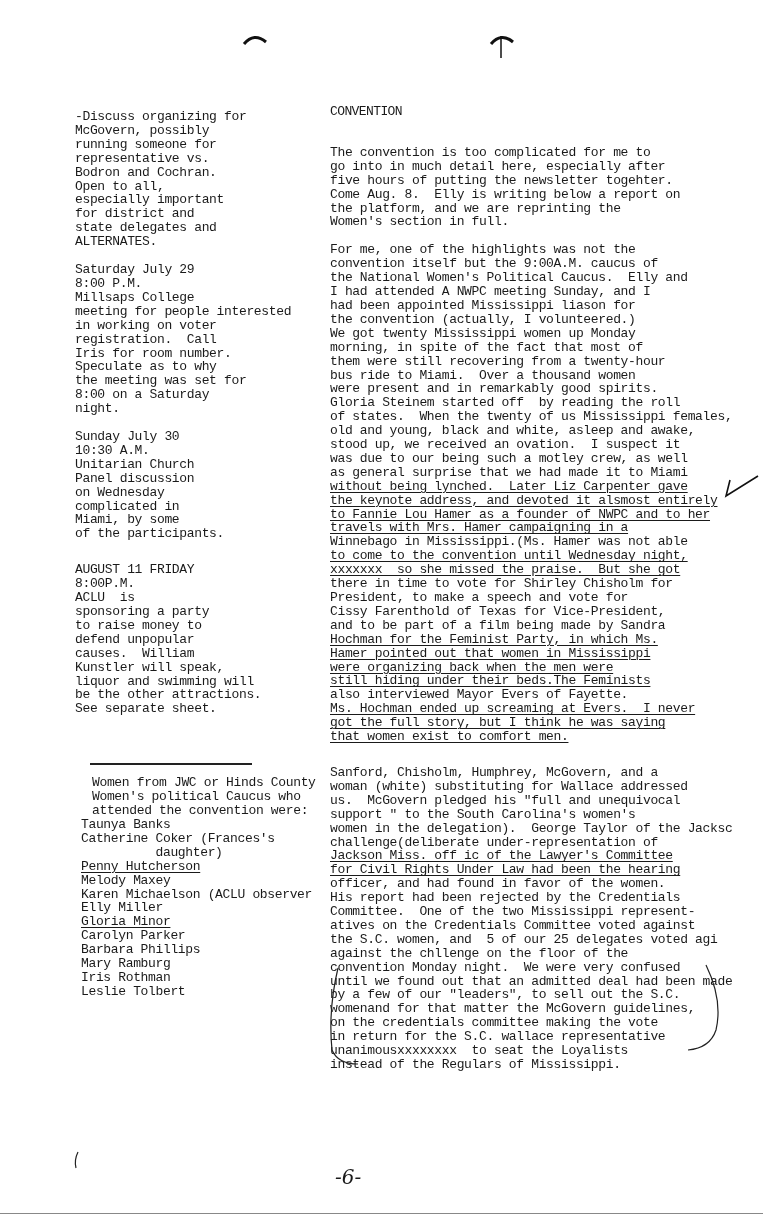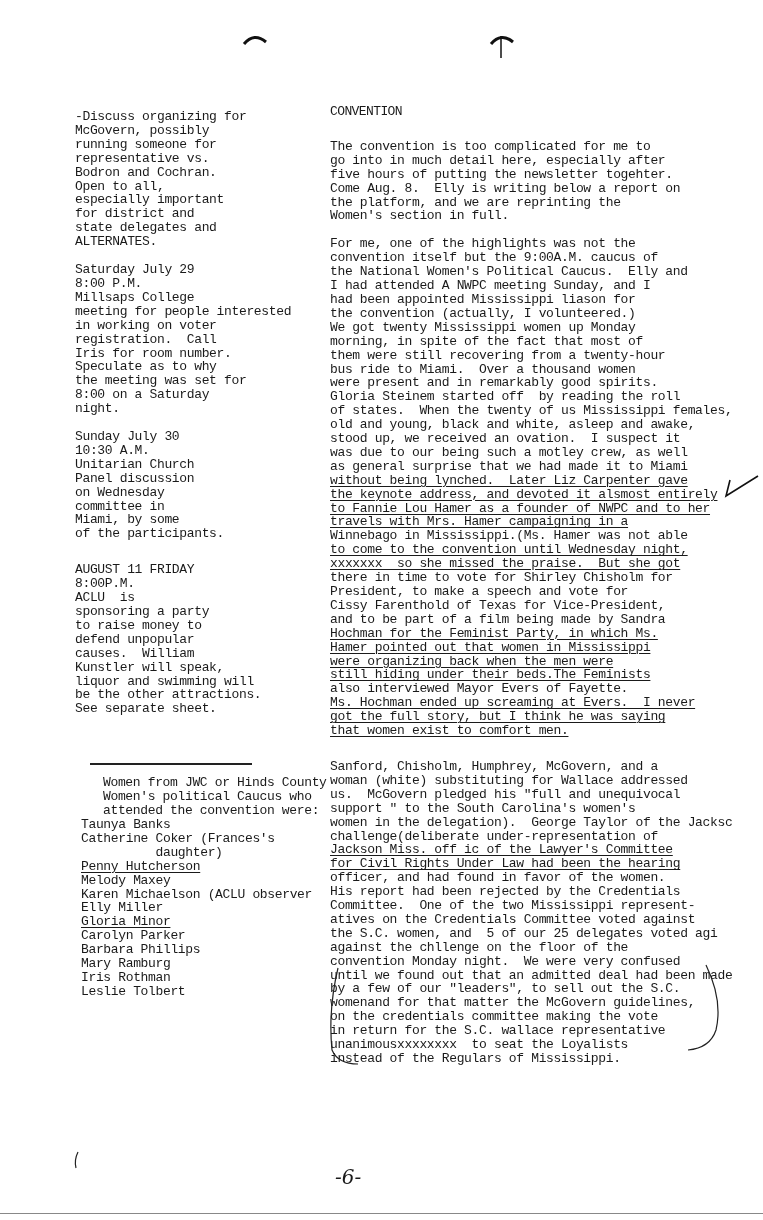--- a/index.html
+++ b/index.html
@@ -7,21 +7,21 @@
       width: 763px; height: 1220px; background: #ffffff; position: relative; overflow: hidden;
       font-family: "Liberation Mono", "DejaVu Sans Mono", monospace;
       color: #1a1a1a;
     }
     .col { position: absolute; font-size: 13px; line-height: 13.9px; letter-spacing: -0.35px; }
     .left { left: 75px; top: 110px; width: 250px; }
     .right { left: 330px; top: 105px; width: 420px; }
     .line { white-space: pre; display: block; }
     .gap { height: 14px; }
     .ul { text-decoration: underline; text-decoration-thickness: 1px; text-underline-offset: 2px; }
-    .heading { margin-bottom: 21px; letter-spacing: -0.6px; }
+    .heading { margin-bottom: 27px; letter-spacing: -0.6px; }
     .rule { position: absolute; left: 90px; top: 763px; width: 162px; height: 2px; background: #222; }
     .mark { position: absolute; }
     .footer-line { position: absolute; left: 0; top: 1213px; width: 763px; height: 1px; background: #888; }
     .pagenum { position: absolute; left: 335px; top: 1165px; font-family: "DejaVu Serif", serif; font-size: 20px; font-style: italic; }
   </style>
 </head>
 <body>
 
 <svg class="mark" style="left:240px;top:30px" width="30" height="20">
     <path d="M4 14 Q14 2 26 12" stroke="#111" stroke-width="3" fill="none"></path>
@@ -58,40 +58,40 @@
     <span class="line">8:00 on a Saturday</span>
     <span class="line">night.</span>
   </div>
   <div class="gap"></div>
   <div>
     <span class="line">Sunday July 30</span>
     <span class="line">10:30 A.M.</span>
     <span class="line">Unitarian Church</span>
     <span class="line">Panel discussion</span>
     <span class="line">on Wednesday</span>
-    <span class="line">committee in</span>
+    <span class="line">complicated in</span>
     <span class="line">Miami, by some</span>
     <span class="line">of the participants.</span>
   </div>
   <div class="gap" style="height:22px"></div>
   <div>
     <span class="line">AUGUST 11 FRIDAY</span>
     <span class="line">8:00P.M.</span>
     <span class="line">ACLU  is</span>
     <span class="line">sponsoring a party</span>
     <span class="line">to raise money to</span>
     <span class="line">defend unpopular</span>
     <span class="line">causes.  William</span>
     <span class="line">Kunstler will speak,</span>
     <span class="line">liquor and swimming will</span>
     <span class="line">be the other attractions.</span>
     <span class="line">See separate sheet.</span>
   </div>
   <div style="height:60px"></div>
-  <div style="margin-left:28px">
+  <div style="margin-left:17px">
     <span class="line">Women from JWC or Hinds County</span>
     <span class="line">Women's political Caucus who</span>
     <span class="line">attended the convention were:</span>
   </div>
   <div style="margin-left:6px">
     <span class="line">Taunya Banks</span>
     <span class="line">Catherine Coker (Frances's</span>
     <span class="line">          daughter)</span>
     <span class="line ul">Penny Hutcherson</span>
     <span class="line">Melody Maxey</span>

